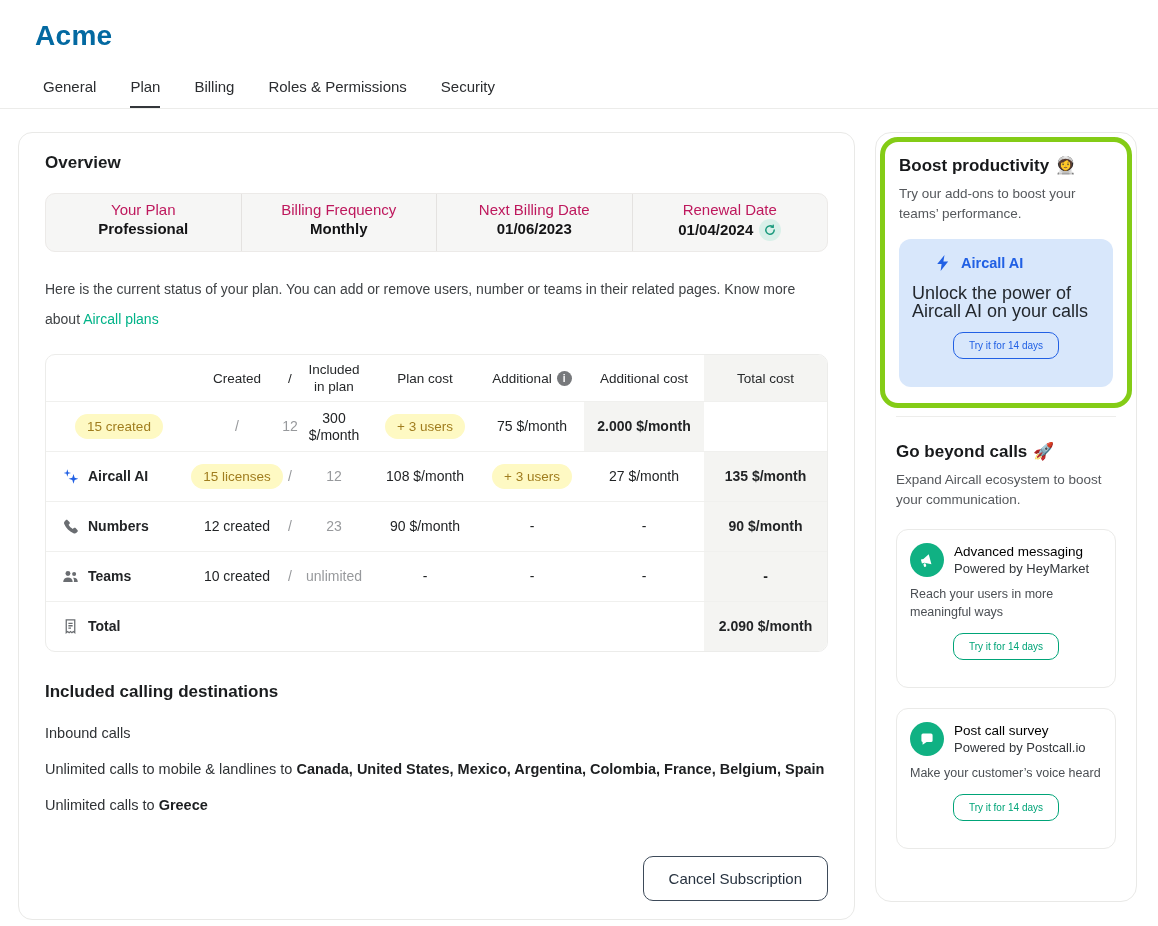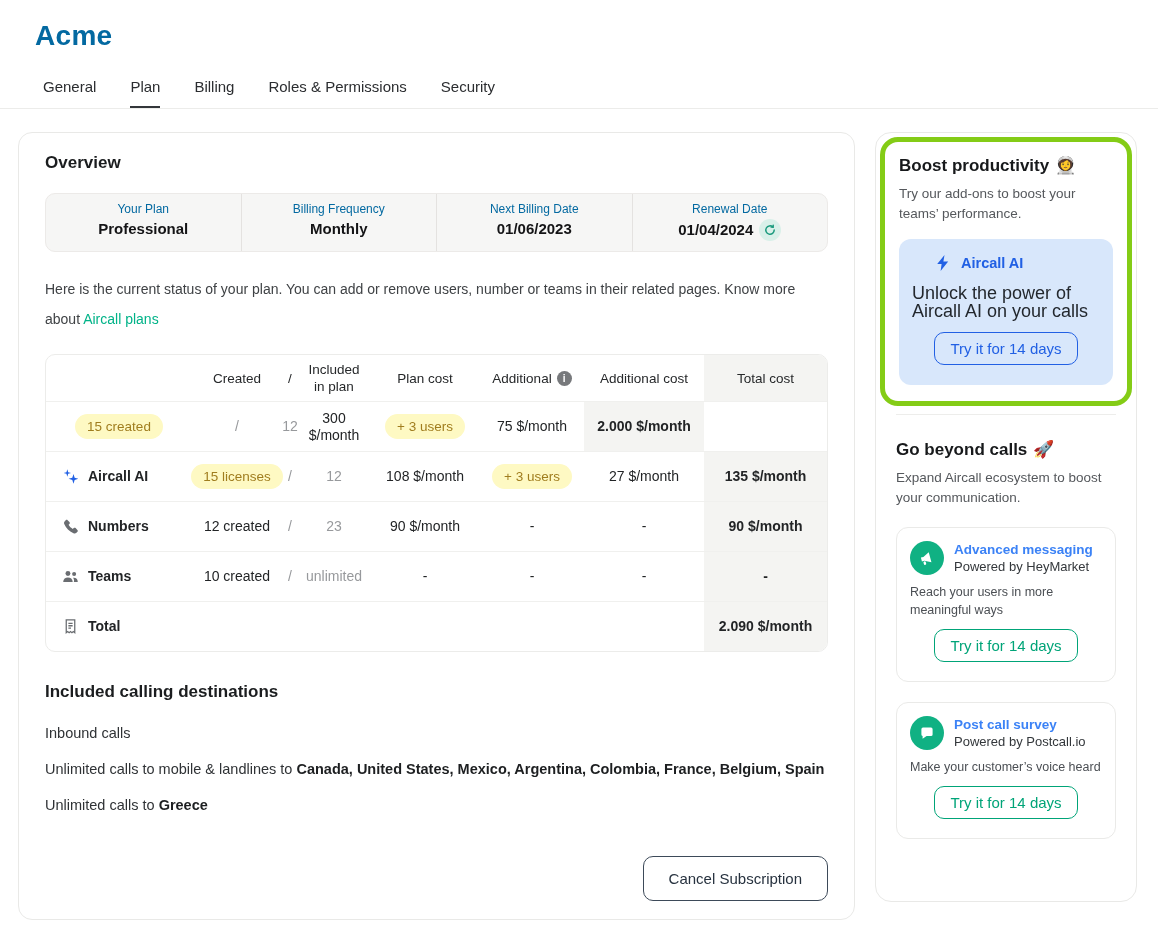--- a/index.html
+++ b/index.html
@@ -20,21 +20,21 @@
   .main-card { flex:1; min-height:768px; padding:20px 26px 18px; }
   .sidebar-card { width:262px; min-height:770px; border-radius:16px; }
 
   h2.section-h { font-size:17px; font-weight:700; color:#1b1d1f; }
   .main-card > h2.section-h { margin-bottom:20px; }
 
   
   .summary-bar { display:flex; background:#f6f6f5; border:1px solid #eceae8; border-radius:10px; margin-bottom:22px; }
   .sum-cell { flex:1; text-align:center; padding:8px 0 10px; border-left:1px solid #e4e2e0; }
   .sum-cell:first-child { border-left:none; }
-  .sum-label { font-size:12px; color:#0369a1; line-height:15px; margin-bottom:2px; }
+  .sum-label { font-size:15px; color:#be185d; line-height:15px; margin-bottom:2px; }
   .sum-value { font-size:15px; font-weight:700; color:#141416; line-height:20px; display:inline-flex; align-items:center; gap:6px; }
   .refresh-chip { width:22px; height:22px; border-radius:50%; background:#d9f0e9; display:inline-flex; align-items:center; justify-content:center; }
 
   
   .plan-desc { font-size:14px; color:#3f4245; line-height:30px; margin-bottom:20px; }
   .link { color:#00b388; text-decoration:none; cursor:pointer; }
 
   
   .plan-table { border:1px solid #ececea; border-radius:10px; overflow:hidden; font-size:14px; margin-bottom:6px; }
   .trow { display:grid; grid-template-columns:146px 90px 16px 72px 110px 104px 120px 1fr; align-items:stretch; border-top:1px solid #f0f0ee; }
@@ -63,32 +63,32 @@
 
   
   .spotlight { margin:4px; border:5px solid #84cc16; border-radius:18px; padding:13px 14px 16px; }
   .side-h { font-size:17px; font-weight:700; color:#17191b; display:flex; align-items:center; gap:6px; margin-bottom:8px; }
   .side-sub { font-size:13.5px; color:#55585c; line-height:19.5px; margin-bottom:16px; }
 
   .blue-card { background:#d8e7fb; border-radius:12px; padding:15px 13px 16px; }
   .blue-title-row { display:flex; align-items:center; gap:9px; padding-left:22px; margin-bottom:12px;
                     color:#2160e4; font-weight:700; font-size:14.5px; }
   .blue-desc { font-size:18px; color:#23282e; line-height:18px; margin-bottom:12px; }
-  .try-btn { display:block; margin:4px auto; border-radius:10px; padding:7px 15px; font-size:15px; font-family:inherit; cursor:pointer; }
+  .try-btn { display:block; margin:12px auto; border-radius:10px; padding:7px 15px; font-size:10px; font-family:inherit; cursor:pointer; }
   .btn-blue { background:transparent; border:1.6px solid #2160e4; color:#2160e4; }
   .btn-green { background:#fff; border:1.6px solid #00a478; color:#00a478; }
 
   .sidebar-divider { height:1px; background:#ededeb; margin:8px 20px 0; }
 
   .beyond { padding:24px 20px 20px; }
   .addon-card { border:1px solid #eaeae8; border-radius:12px; padding:13px 13px 15px; margin-top:20px; }
   .addon-head { display:flex; align-items:center; gap:10px; margin-bottom:8px; }
   .addon-icon { width:34px; height:34px; border-radius:50%; background:#10b183; flex:none;
                 display:flex; align-items:center; justify-content:center; }
-  .addon-title { color:#3b82f6; font-weight:700; font-size:13.5px; line-height:17px; }
+  .addon-title { color:#000000; font-weight:400; font-size:13.5px; line-height:17px; }
   .addon-powered { font-size:13px; color:#33373b; line-height:17px; }
   .addon-desc { font-size:12.5px; color:#4b4f54; line-height:18px; margin-bottom:10px; }
 </style>
 </head>
 <body>
 
 <div class="app-title">Acme</div>
 
 <nav class="tabs">
   <div class="tab">General</div>

